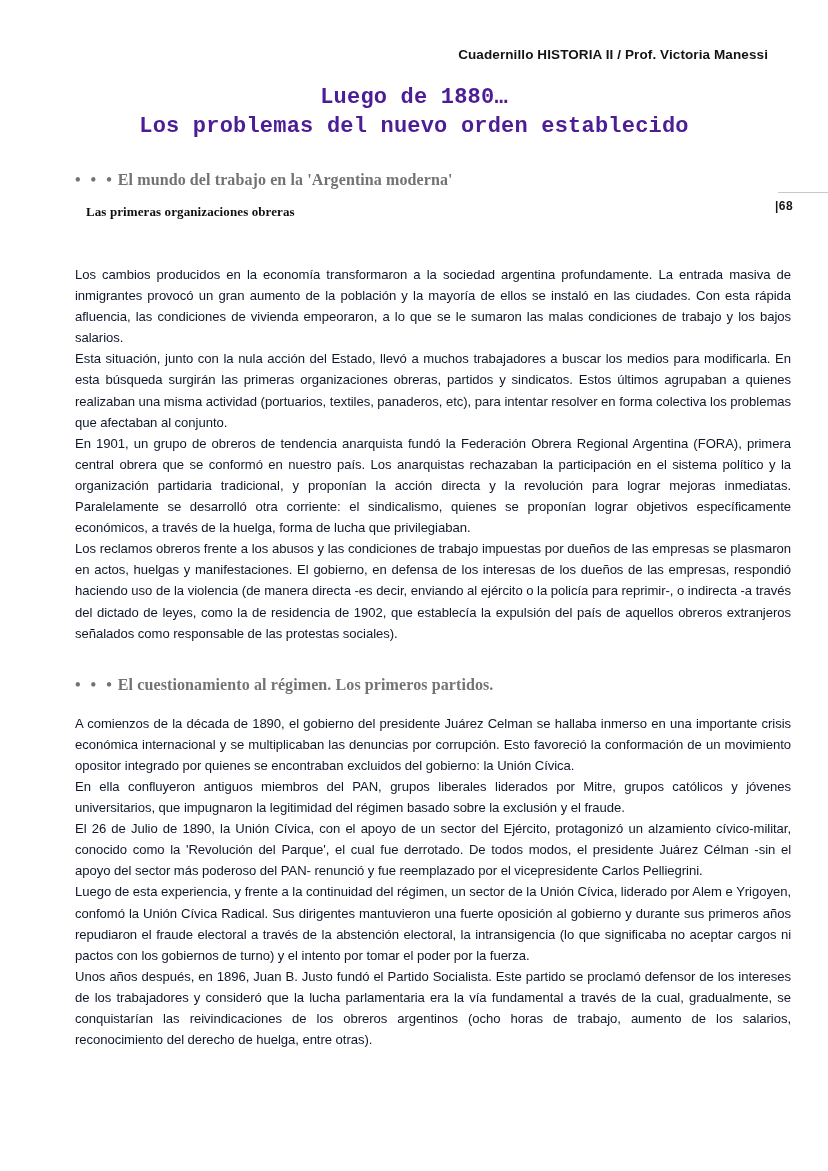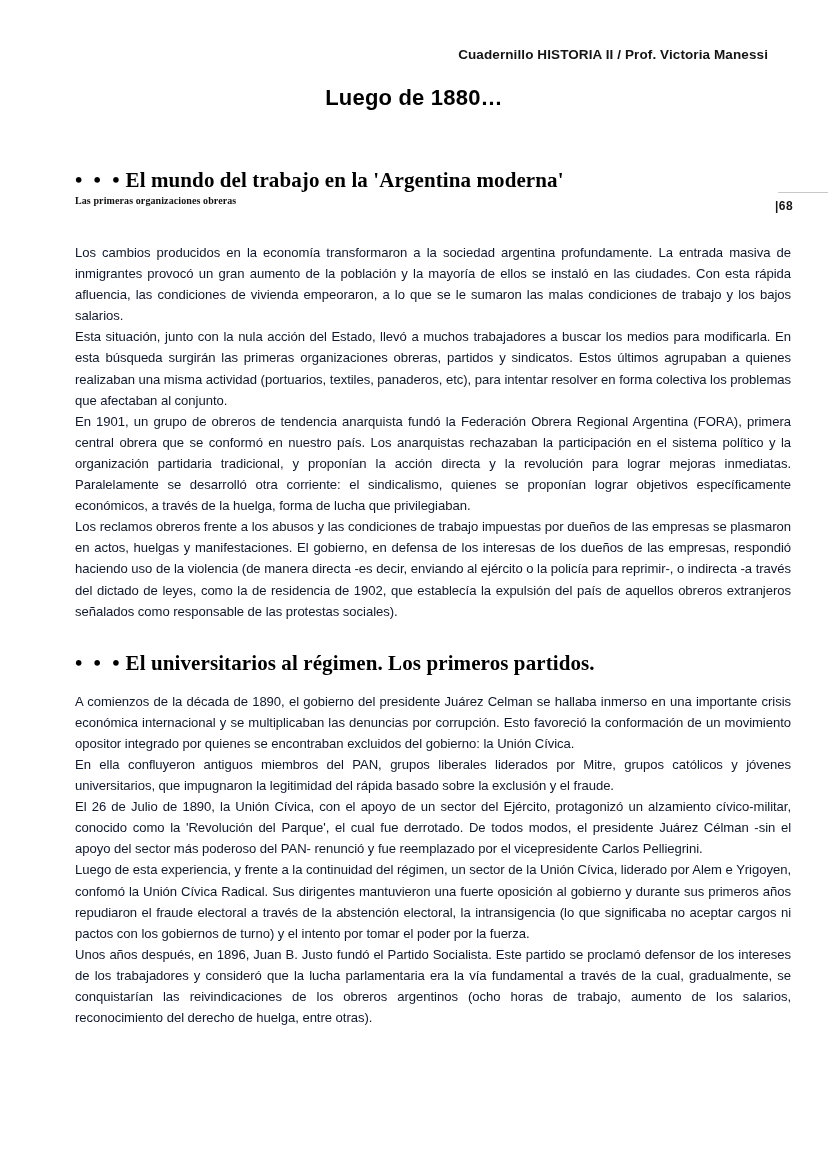--- a/index.html
+++ b/index.html
@@ -39,23 +39,23 @@
     color: #141414;
   }
 
   
   .doc-title {
     position: absolute;
     left: 0;
     top: 84px;
     width: 828px;
     text-align: center;
-    font-family: Liberation Sans, sans-serif;
+    font-family: Liberation Mono, monospace;
     font-weight: bold;
-    color: #000000;
+    color: #4c1d95;
   }
   .doc-title .line1 {
     display: block;
     font-size: 22px;
     line-height: 28px;
     letter-spacing: 0.2px;
   }
   .doc-title .line2 {
     display: block;
     font-size: 22px;
@@ -88,37 +88,37 @@
   .content {
     position: absolute;
     left: 75px;
     top: 170px;
     width: 716px;
   }
 
   .section-heading {
     font-family: "Liberation Serif", serif;
     font-weight: bold;
-    font-size: 21px;
+    font-size: 16px;
     line-height: 20px;
-    color: #000000;
+    color: #737373;
     margin: 0;
     letter-spacing: 0.1px;
   }
   .section-heading .dots {
     letter-spacing: 3px;
     margin-right: 3px;
   }
   .subheading {
     font-family: "Liberation Serif", serif;
     font-weight: bold;
-    font-size: 10px;
+    font-size: 13px;
     line-height: 21px;
     color: #101010;
-    margin: 0;
+    margin: 11px;
     letter-spacing: 0.1px;
   }
 
   .para {
     font-family: "Liberation Sans", sans-serif;
     font-size: 13.1px;
     line-height: 21.1px;
     color: #0f172a;
     text-align: justify;
     margin: 0;
@@ -129,20 +129,21 @@
 </style>
 </head>
 <body>
 
 <div class="page">
 
   <div class="running-header">Cuadernillo HISTORIA II / Prof. Victoria Manessi</div>
 
   <div class="doc-title">
     <span class="line1">Luego de 1880…</span>
+    <span class="line2">Los problemas del nuevo orden establecido</span>
   </div>
 
   <div class="folio-rule"></div>
   <div class="folio">|68</div>
 
   <div class="content">
 
     <div>
       <p class="section-heading"><span class="dots">• • •</span><span>El mundo del trabajo en la 'Argentina moderna'</span></p>
       <p class="subheading">Las primeras organizaciones obreras</p>
@@ -151,25 +152,25 @@
 
       <p class="para">Los cambios producidos en la economía transformaron a la sociedad argentina profundamente. La entrada masiva de inmigrantes provocó un gran aumento de la población y la mayoría de ellos se instaló en las ciudades. Con esta rápida afluencia, las condiciones de vivienda empeoraron, a lo que se le sumaron las malas condiciones de trabajo y los bajos salarios.</p>
       <p class="para">Esta situación, junto con la nula acción del Estado, llevó a muchos trabajadores a buscar los medios para modificarla. En esta búsqueda surgirán las primeras organizaciones obreras, partidos y sindicatos. Estos últimos agrupaban a quienes realizaban una misma actividad (portuarios, textiles, panaderos, etc), para intentar resolver en forma colectiva los problemas que afectaban al conjunto.</p>
       <p class="para">En 1901, un grupo de obreros de tendencia anarquista fundó la Federación Obrera Regional Argentina (FORA), primera central obrera que se conformó en nuestro país. Los anarquistas rechazaban la participación en el sistema político y la organización partidaria tradicional, y proponían la acción directa y la revolución para lograr mejoras inmediatas. Paralelamente se desarrolló otra corriente: el sindicalismo, quienes se proponían lograr objetivos específicamente económicos, a través de la huelga, forma de lucha que privilegiaban.</p>
       <p class="para">Los reclamos obreros frente a los abusos y las condiciones de trabajo impuestas por dueños de las empresas se plasmaron en actos, huelgas y manifestaciones. El gobierno, en defensa de los interesas de los dueños de las empresas, respondió haciendo uso de la violencia (de manera directa -es decir, enviando al ejército o la policía para reprimir-, o indirecta -a través del dictado de leyes, como la de residencia de 1902, que establecía la expulsión del país de aquellos obreros extranjeros señalados como responsable de las protestas sociales).</p>
     </div>
 
     <div class="block-gap-2"></div>
 
     <div>
-      <p class="section-heading"><span class="dots">• • •</span><span>El universitarios al régimen. Los primeros partidos.</span></p>
+      <p class="section-heading"><span class="dots">• • •</span><span>El cuestionamiento al régimen. Los primeros partidos.</span></p>
 
       <div class="block-gap-3"></div>
 
       <p class="para">A comienzos de la década de 1890, el gobierno del presidente Juárez Celman se hallaba inmerso en una importante crisis económica internacional y se multiplicaban las denuncias por corrupción. Esto favoreció la conformación de un movimiento opositor integrado por quienes se encontraban excluidos del gobierno: la Unión Cívica.</p>
-      <p class="para">En ella confluyeron antiguos miembros del PAN, grupos liberales liderados por Mitre, grupos católicos y jóvenes universitarios, que impugnaron la legitimidad del rápida basado sobre la exclusión y el fraude.</p>
+      <p class="para">En ella confluyeron antiguos miembros del PAN, grupos liberales liderados por Mitre, grupos católicos y jóvenes universitarios, que impugnaron la legitimidad del régimen basado sobre la exclusión y el fraude.</p>
       <p class="para">El 26 de Julio de 1890, la Unión Cívica, con el apoyo de un sector del Ejército, protagonizó un alzamiento cívico-militar, conocido como la 'Revolución del Parque', el cual fue derrotado. De todos modos, el presidente Juárez Célman -sin el apoyo del sector más poderoso del PAN- renunció y fue reemplazado por el vicepresidente Carlos Pelliegrini.</p>
       <p class="para">Luego de esta experiencia, y frente a la continuidad del régimen, un sector de la Unión Cívica, liderado por Alem e Yrigoyen, confomó la Unión Cívica Radical. Sus dirigentes mantuvieron una fuerte oposición al gobierno y durante sus primeros años repudiaron el fraude electoral a través de la abstención electoral, la intransigencia (lo que significaba no aceptar cargos ni pactos con los gobiernos de turno) y el intento por tomar el poder por la fuerza.</p>
       <p class="para">Unos años después, en 1896, Juan B. Justo fundó el Partido Socialista. Este partido se proclamó defensor de los intereses de los trabajadores y consideró que la lucha parlamentaria era la vía fundamental a través de la cual, gradualmente, se conquistarían las reivindicaciones de los obreros argentinos (ocho horas de trabajo, aumento de los salarios, reconocimiento del derecho de huelga, entre otras).</p>
     </div>
 
   </div>
 </div>
 
 </body></html>

